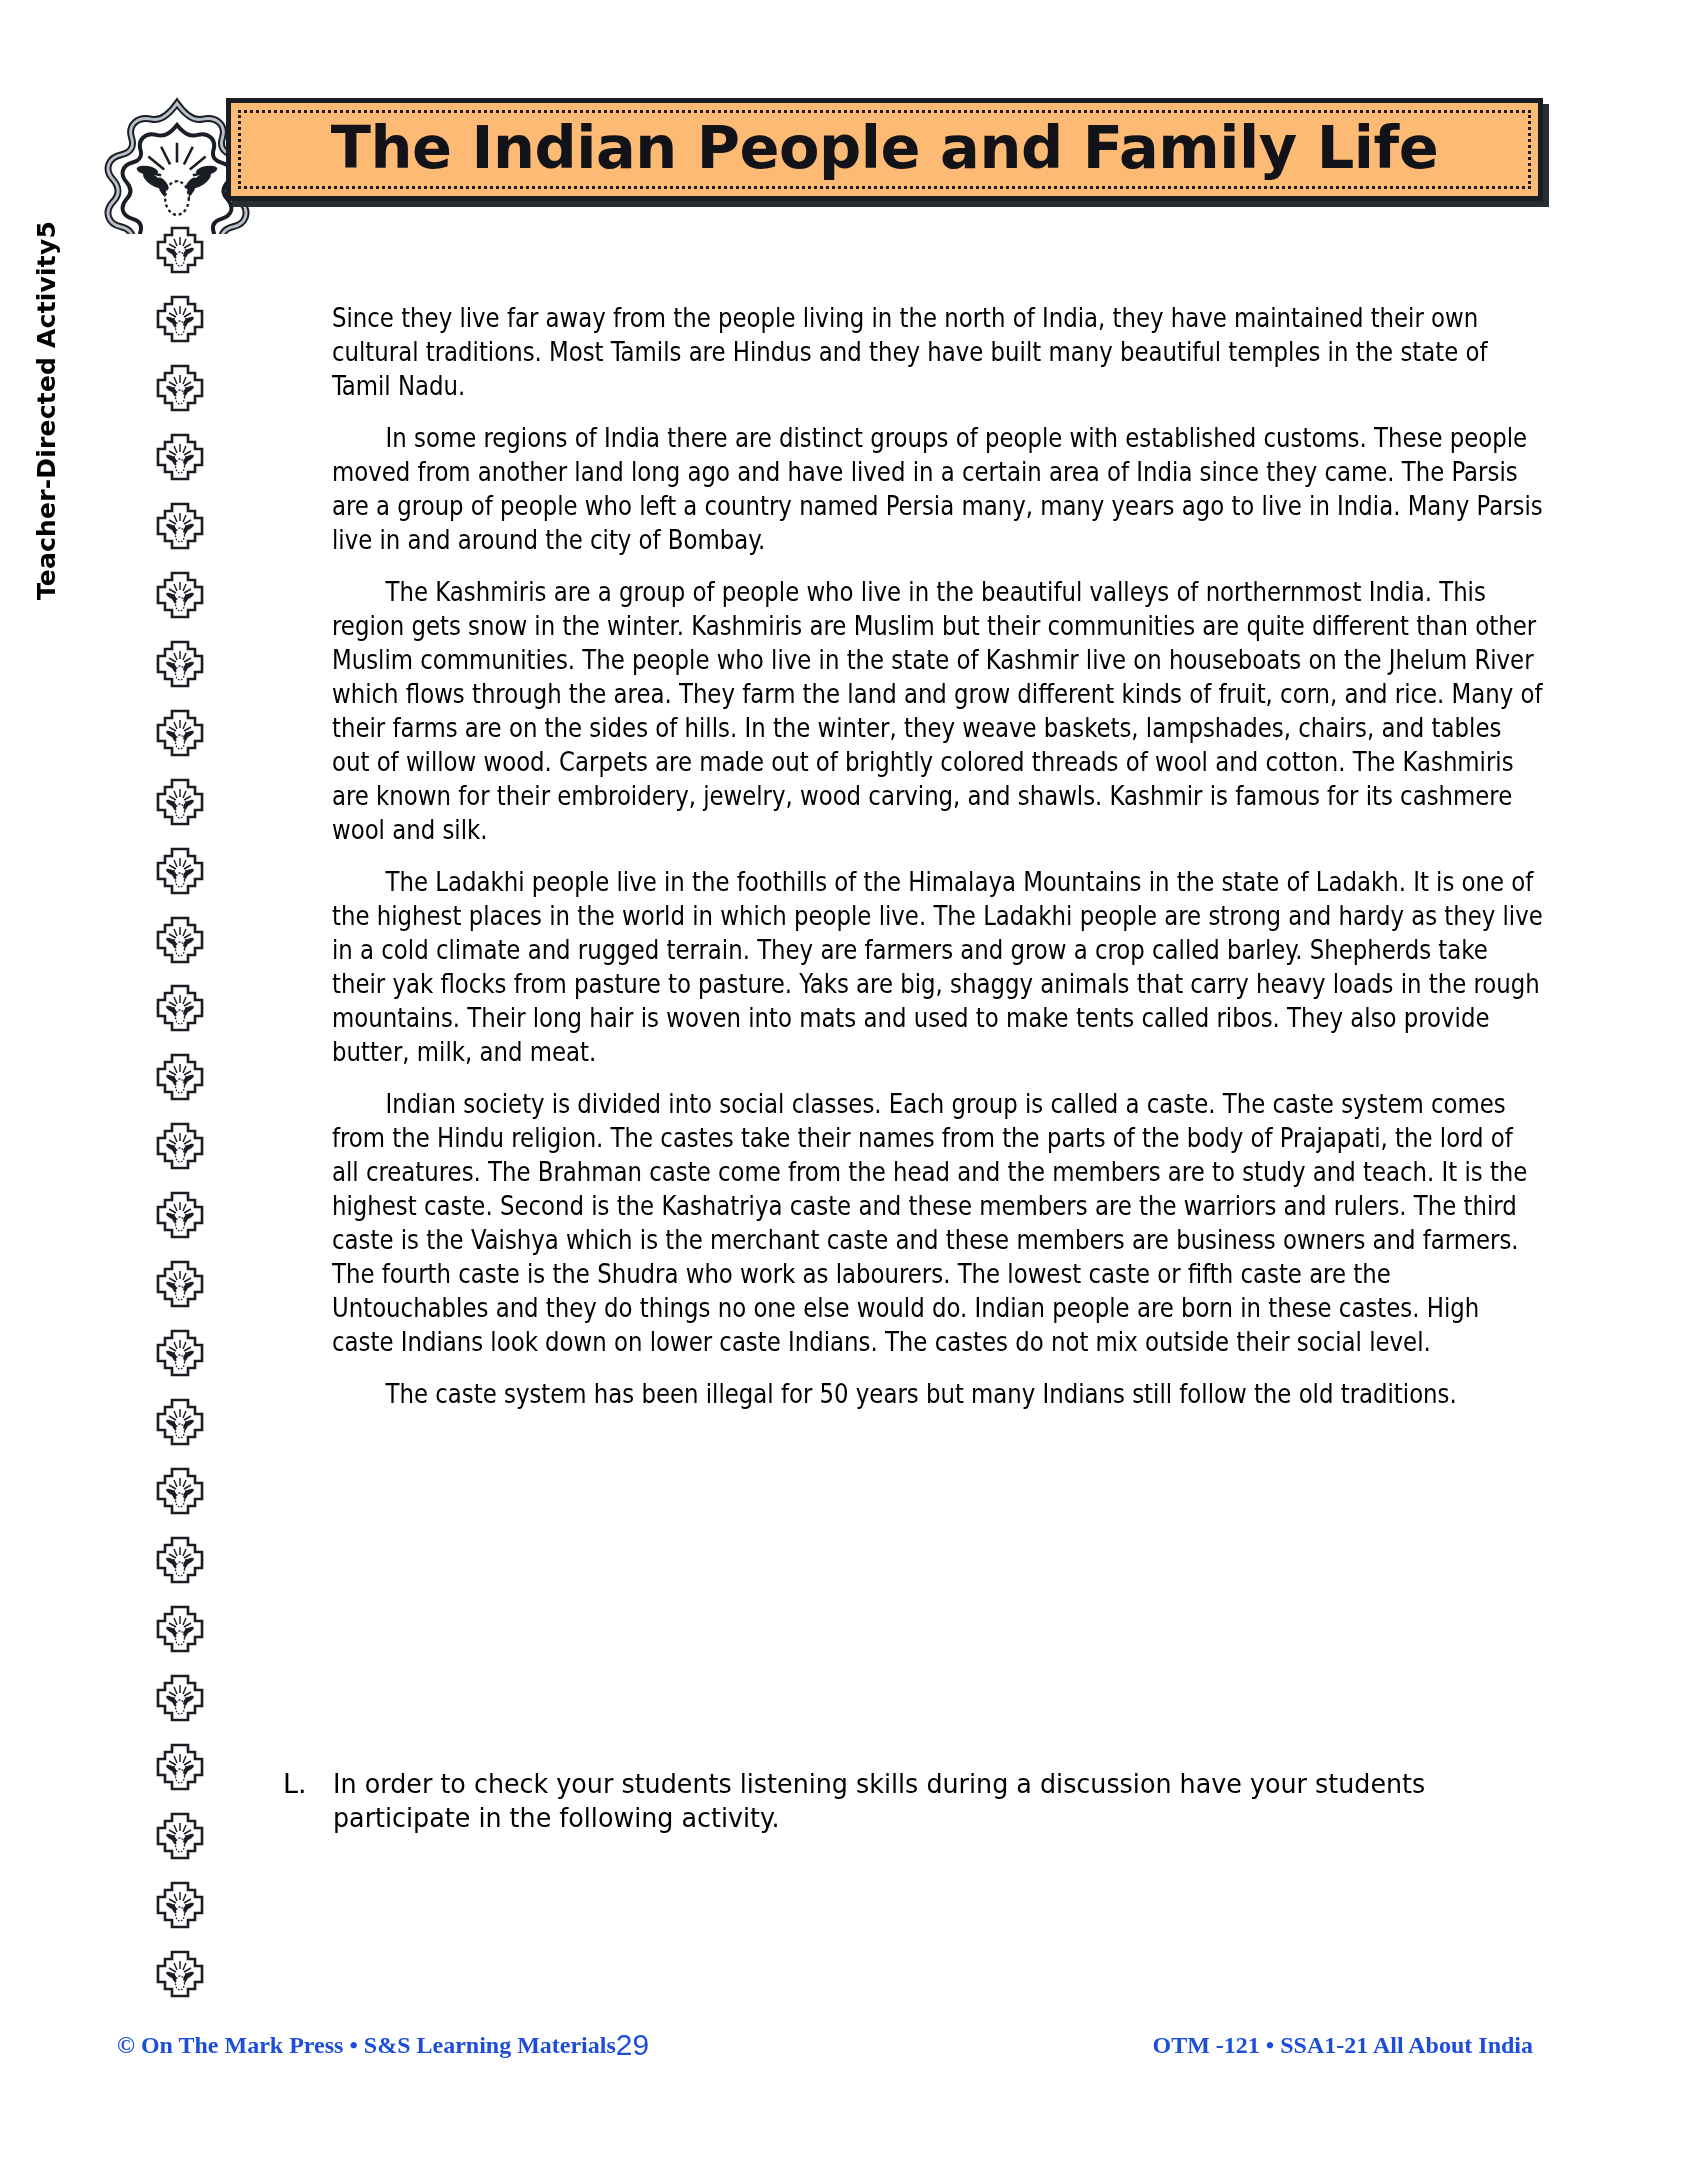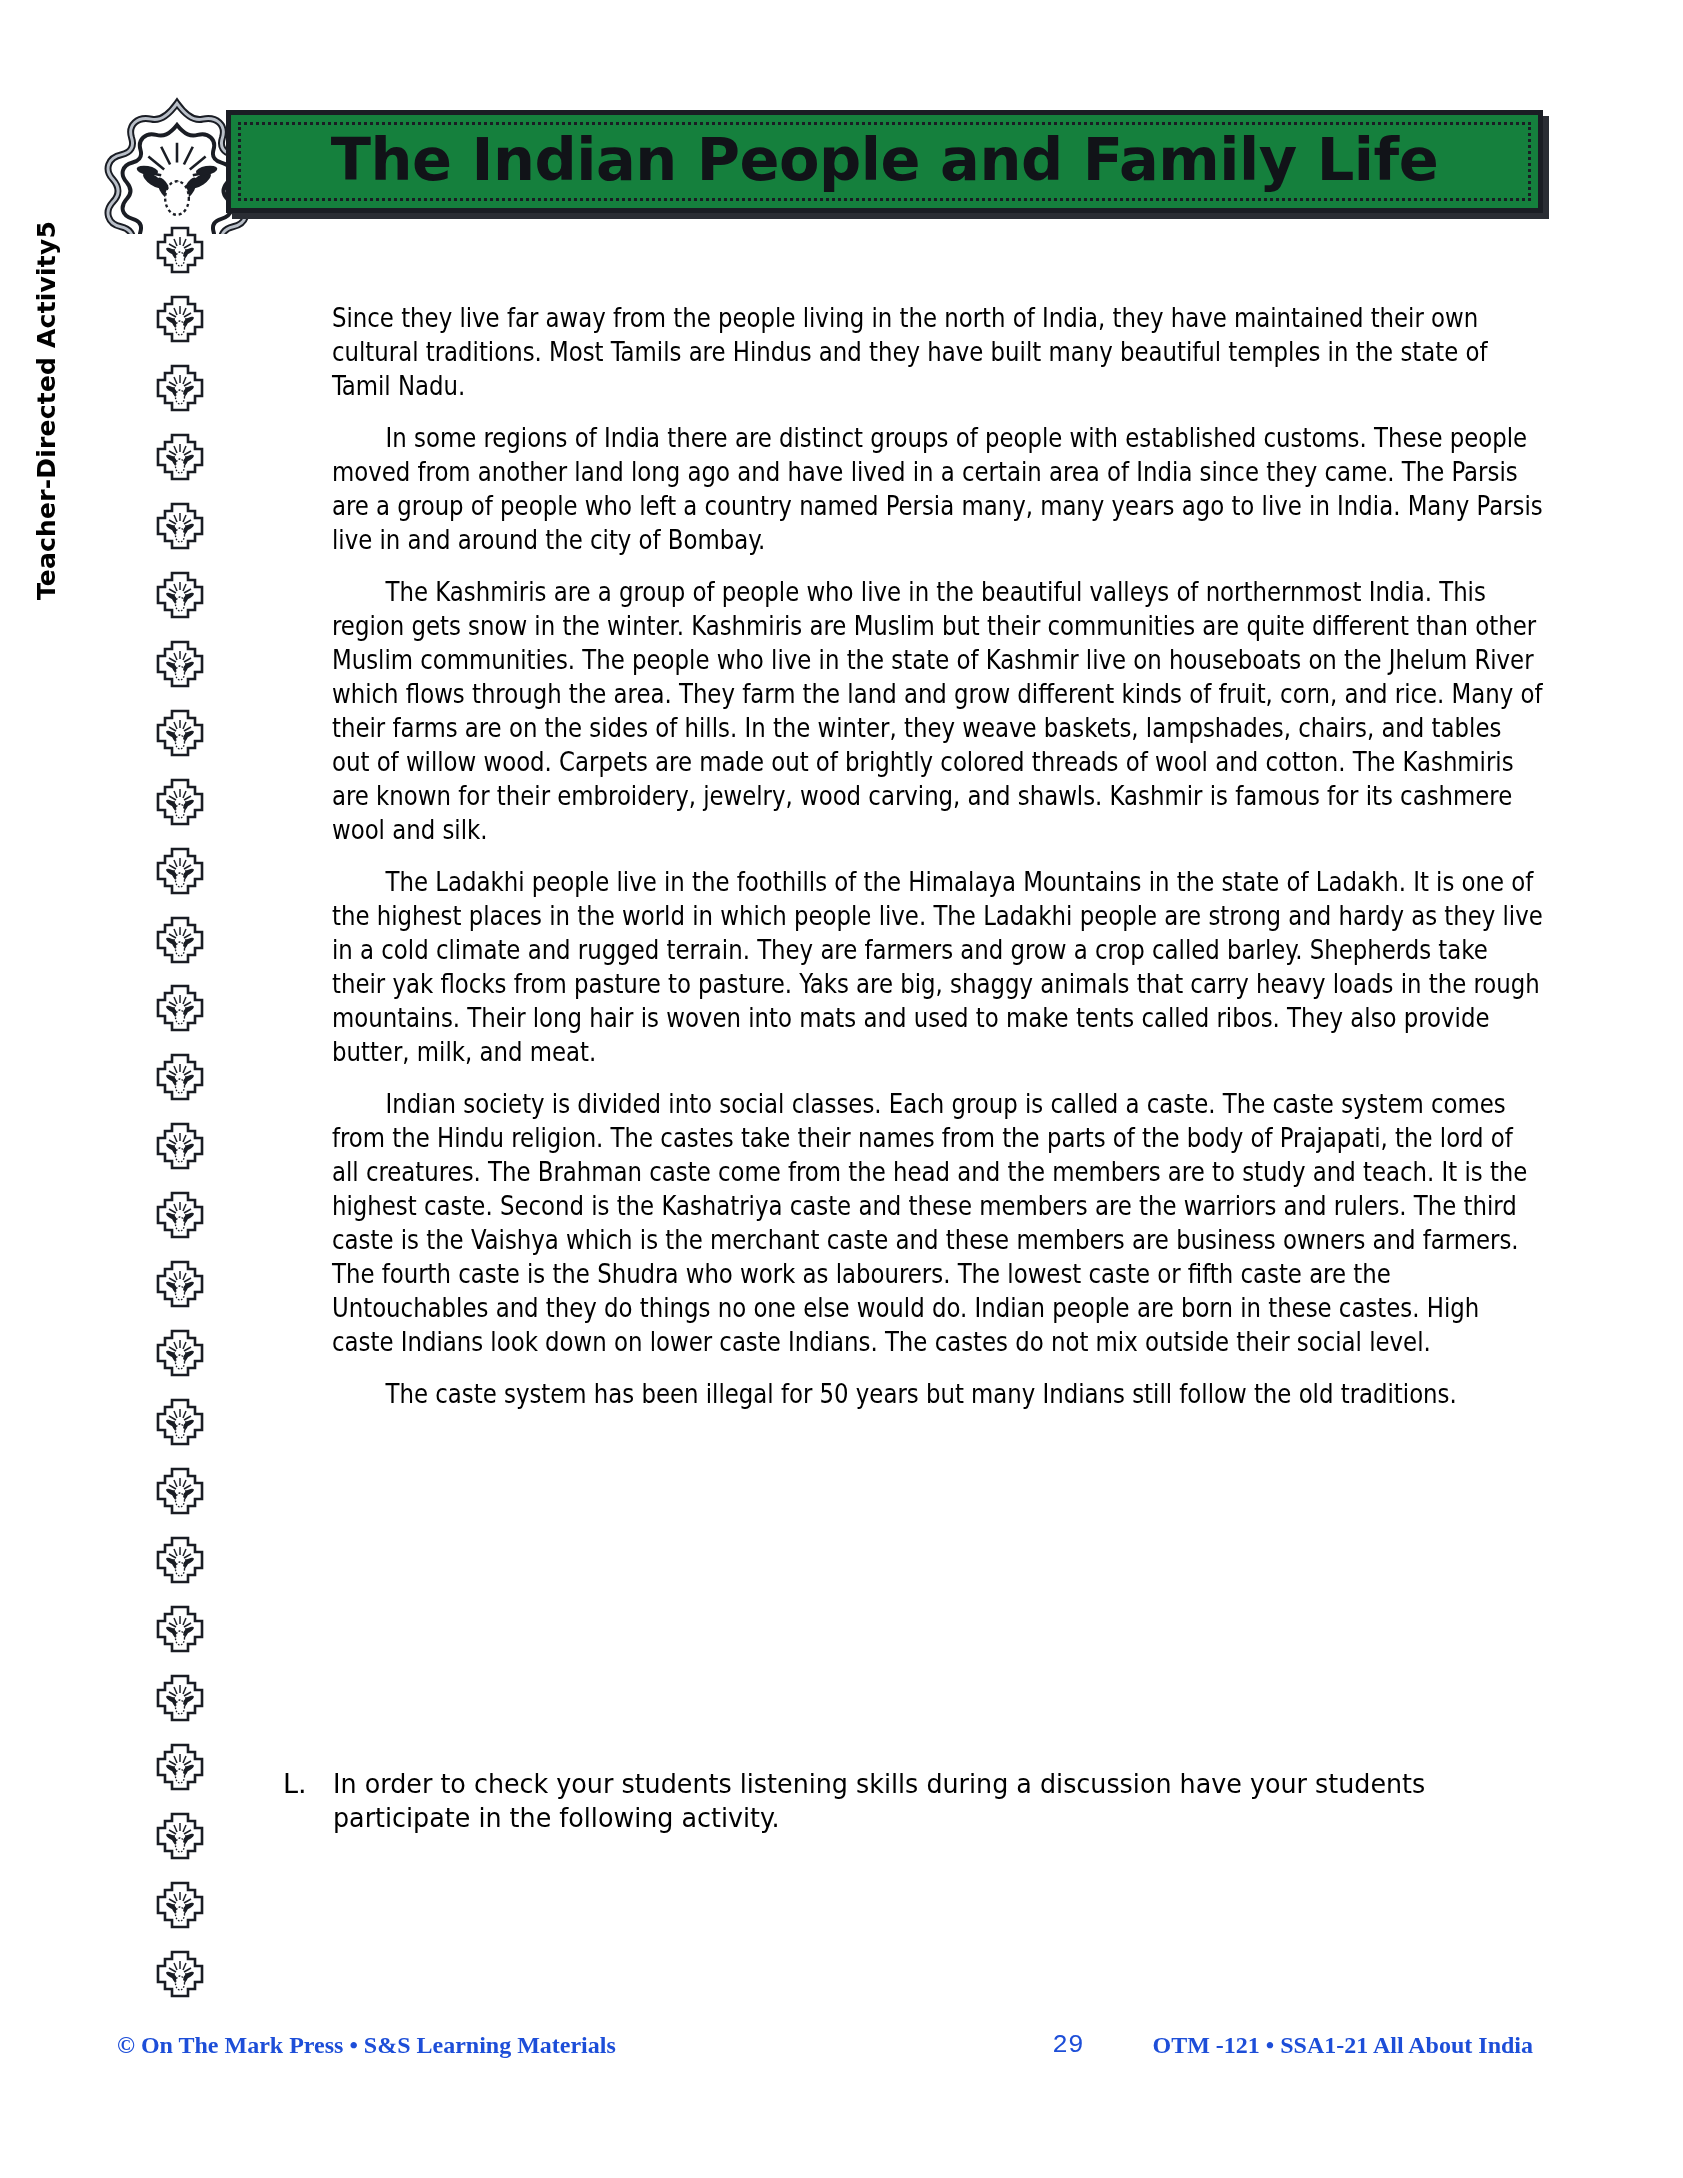--- a/index.html
+++ b/index.html
@@ -62,24 +62,24 @@
     left: 99px;
     top: 95px;
     width: 156px;
     height: 139px;
   }
 
   
   #title-banner {
     position: absolute;
     left: 226px;
-    top: 110px;
+    top: 98px;
     width: 1317px;
     height: 103px;
-    background: #15803d;
+    background: #fdba74;
     border: 5px solid #1a1d24;
     box-sizing: border-box;
     box-shadow: 6px 6px 0 #2a2d34;
   }
   #title-banner-inner {
     position: absolute;
     left: 7px; top: 7px; right: 7px; bottom: 7px;
     border: 3px dotted #1a1d24;
     box-sizing: border-box;
     display: flex;
@@ -157,24 +157,24 @@
     display: flex;
     align-items: center;
     font-family: "Liberation Serif", serif;
     font-weight: bold;
     font-size: 24px;
     color: #1d4ed8;
   }
   #footer-left { flex: 0 0 auto; }
   #footer-center {
     flex: 1 1 auto;
-    text-align: right;
-    font-family: Liberation Mono, monospace;
+    text-align: left;
+    font-family: Liberation Sans, sans-serif;
     font-weight: normal;
-    font-size: 26px;
+    font-size: 30px;
     padding-right: 69px;
   }
   #footer-right { flex: 0 0 auto; text-align: right; }
 </style>
 </head>
 <body>
 
 <div id="page">
 
   <div id="corner-rosette">

